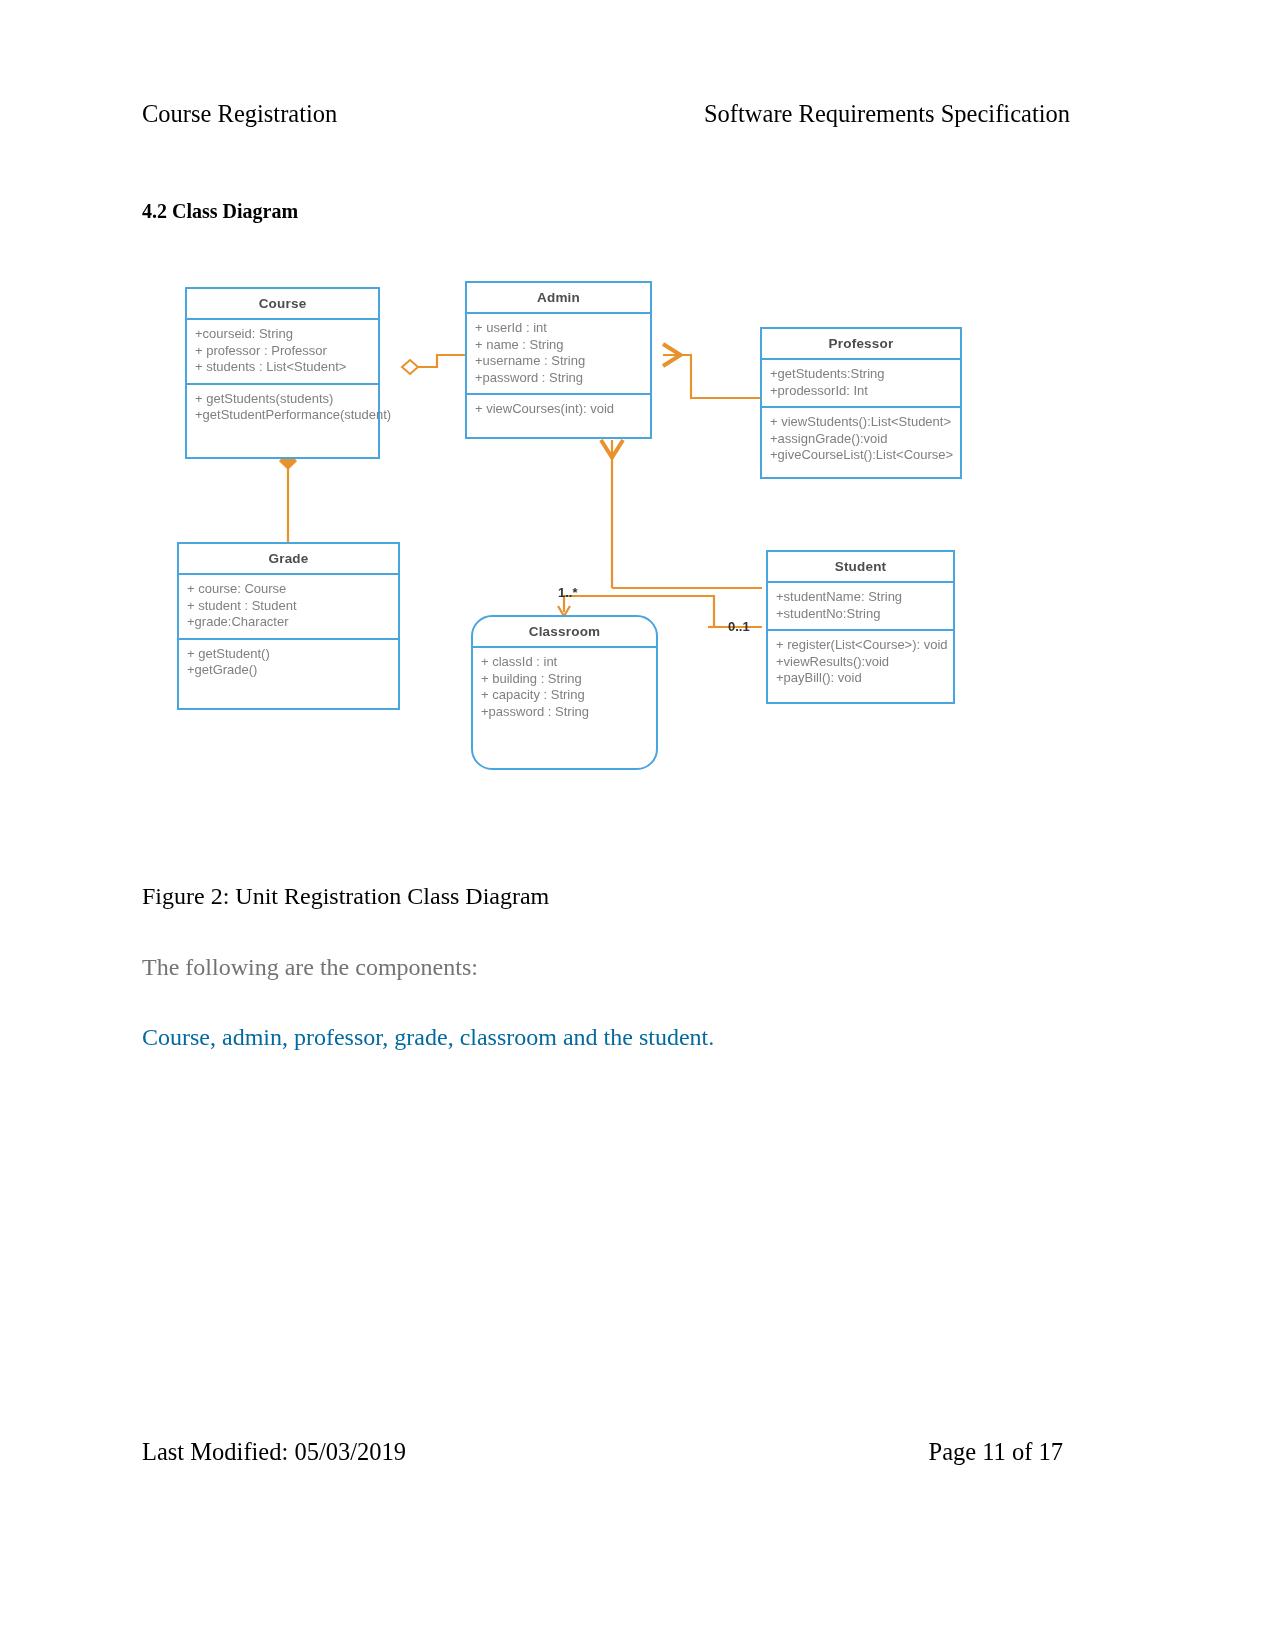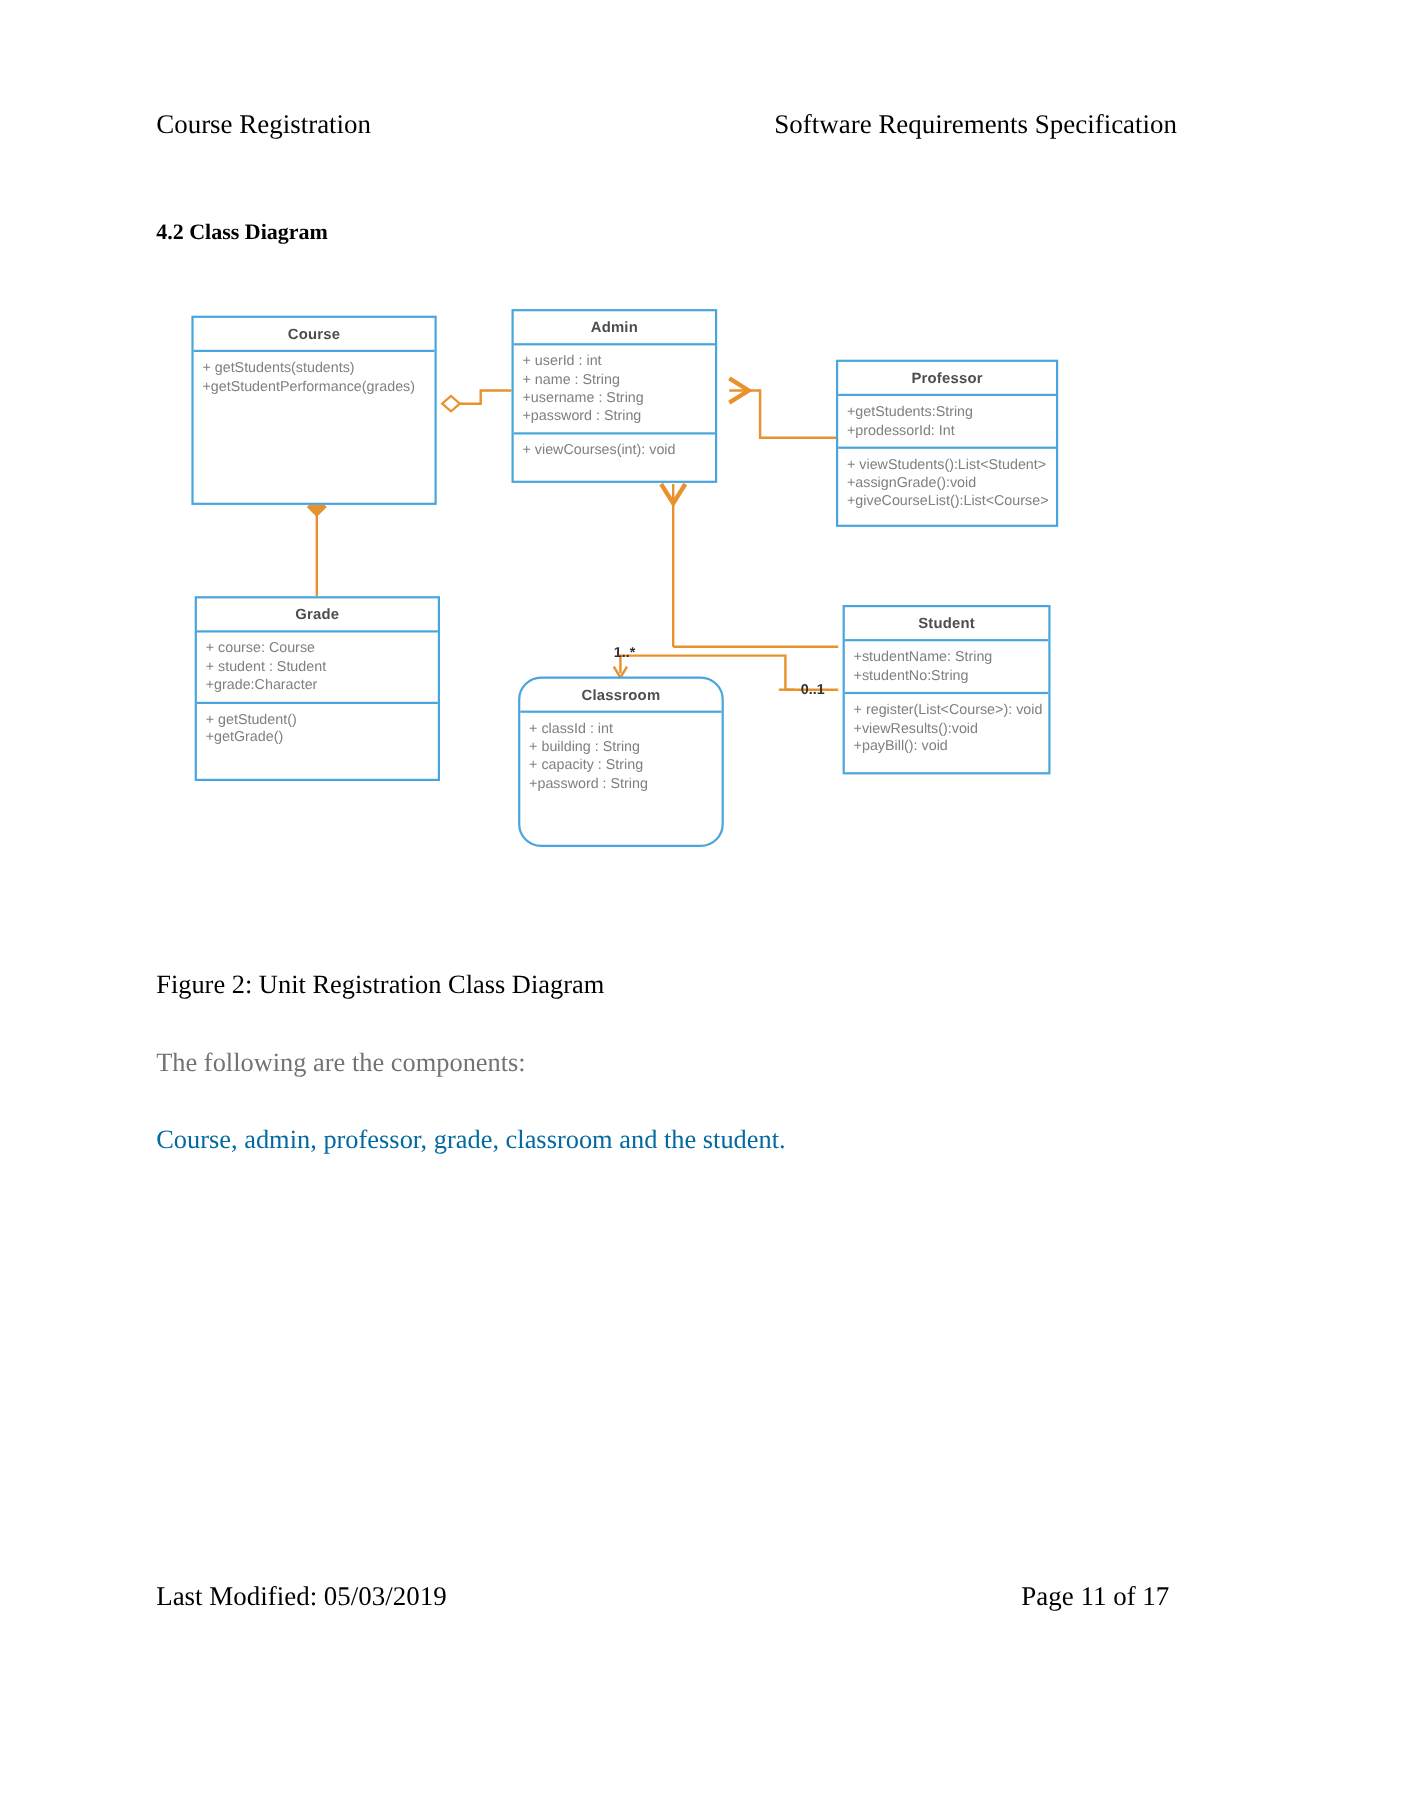--- a/index.html
+++ b/index.html
@@ -133,25 +133,30 @@
       <g>
         <polyline points="762,627 714,627 714,596 585,596 564,596 564,612" fill="none" stroke="#E8912D" stroke-width="2.2"></polyline>
         <path d="M558,606 L564,616 L570,606" fill="none" stroke="#E8912D" stroke-width="2.2"></path>
         <line x1="708" y1="627" x2="722" y2="627" stroke="#E8912D" stroke-width="2.2"></line>
       </g>
     </svg>
 
     <div class="mult" style="left:558px;top:585px;">1..*</div>
     <div class="mult" style="left:728px;top:619px;">0..1</div>
 
-    <div class="uml-box" style="left:174px;top:287px;width:223px;height:172px;">
+    <div class="uml-box" style="left:185px;top:287px;width:195px;height:172px;">
       <div class="uml-title">Course</div>
+      <div class="uml-attrs">
+        <div class="uml-line">+courseid: String</div>
+        <div class="uml-line">+ professor : Professor</div>
+        <div class="uml-line">+ students : List&lt;Student&gt;</div>
+      </div>
       <div class="uml-ops">
         <div class="uml-line">+ getStudents(students)</div>
-        <div class="uml-line">+getStudentPerformance(grades)</div>
+        <div class="uml-line">+getStudentPerformance(student)</div>
       </div>
     </div>
 
     <div class="uml-box" style="left:465px;top:281px;width:187px;height:158px;">
       <div class="uml-title">Admin</div>
       <div class="uml-attrs">
         <div class="uml-line">+ userId : int</div>
         <div class="uml-line">+ name : String</div>
         <div class="uml-line">+username : String</div>
         <div class="uml-line">+password : String</div>

